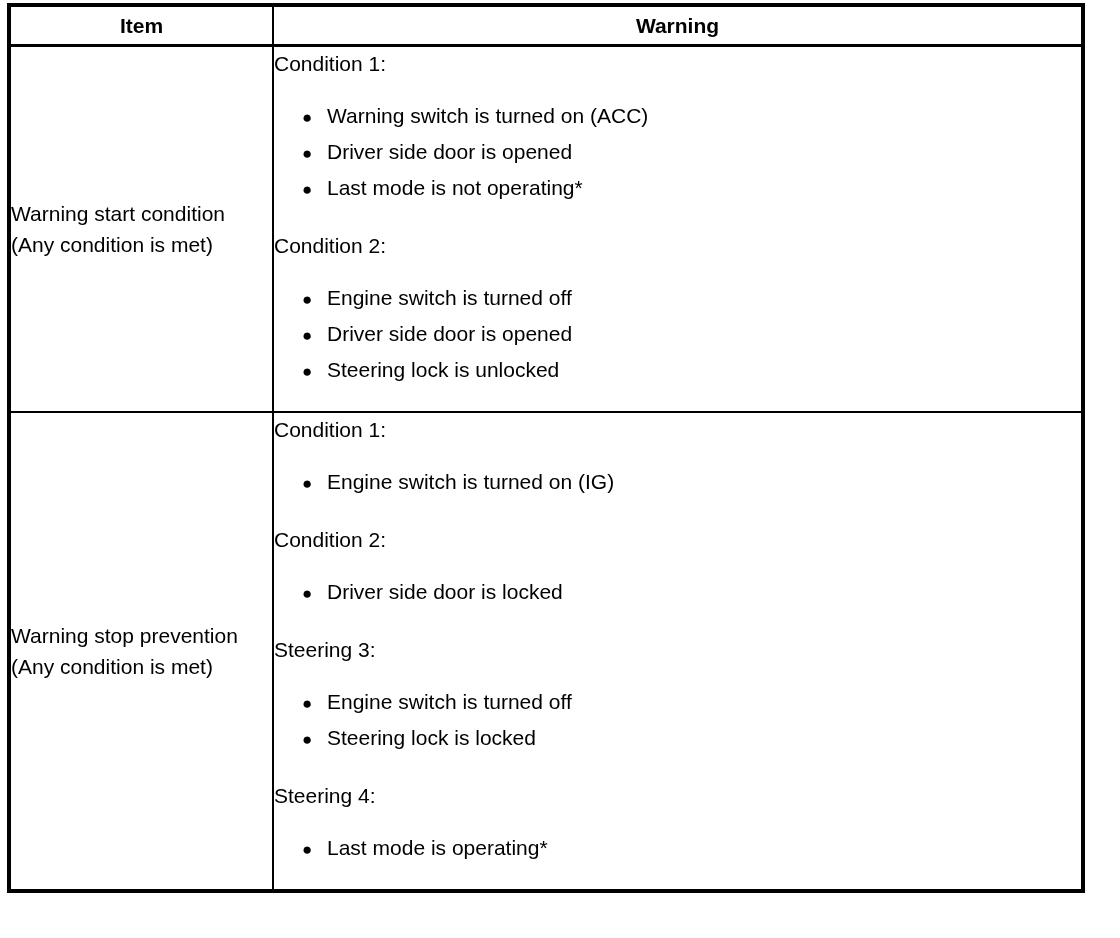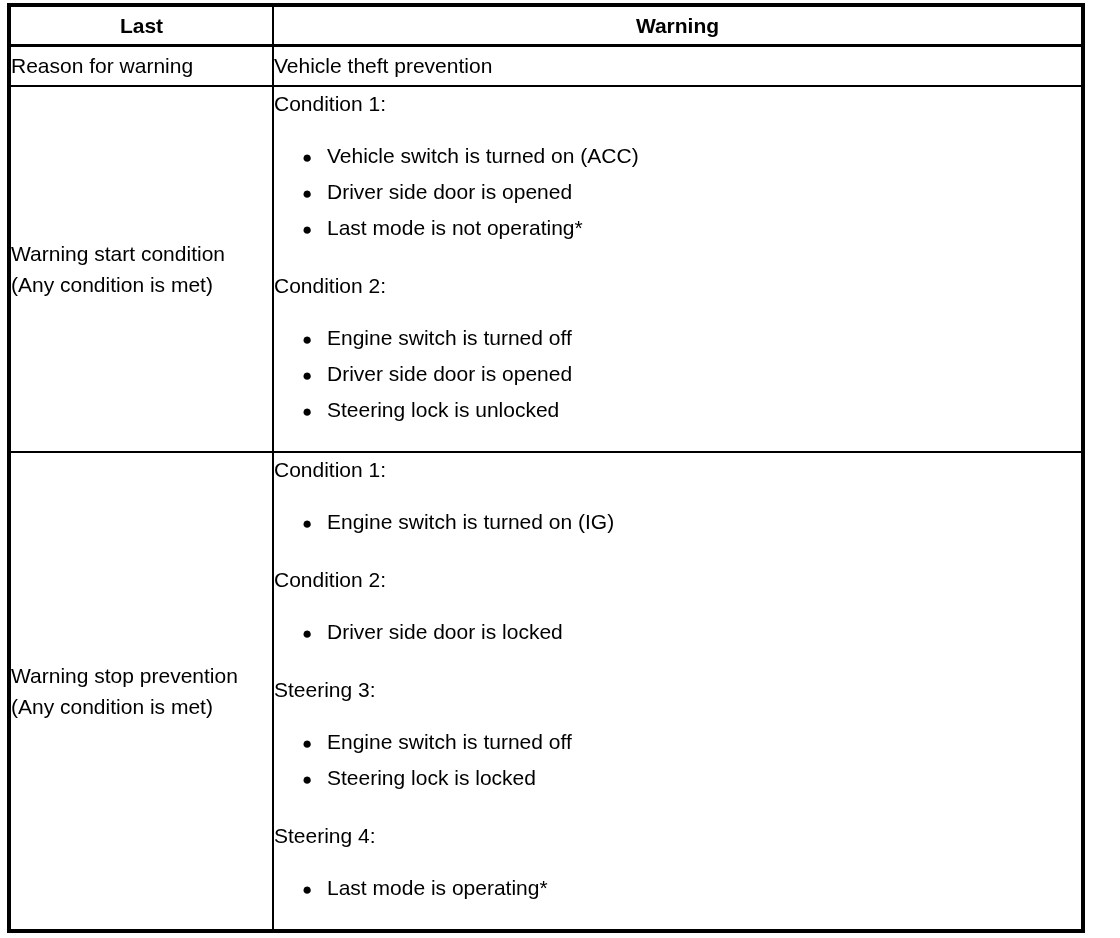--- a/index.html
+++ b/index.html
@@ -88,44 +88,36 @@
 
 <div class="page">
   <table class="doc-table">
     <colgroup>
       <col style="width:264px">
       <col style="width:810px">
     </colgroup>
     <tbody>
 
       <tr class="header-row">
-        <th>Last</th>
+        <th>Item</th>
         <th>Warning</th>
       </tr>
 
-      <tr class="simple-row">
-        <td class="item-cell">
-          <div>Reason for warning</div>
-        </td>
-        <td class="content-cell-simple">
-          <div>Vehicle theft prevention</div>
-        </td>
-      </tr>
 
       <tr class="tall-row-start">
         <td class="item-cell">
           <div>Warning start condition</div>
           <div>(Any condition is met)</div>
         </td>
         <td class="content-cell">
           <div class="cond-label">Condition 1:</div>
           <ul class="bullets">
             <li>
               <span class="bullet">●</span>
-              <span>Vehicle switch is turned on (ACC)</span>
+              <span>Warning switch is turned on (ACC)</span>
             </li>
             <li>
               <span class="bullet">●</span>
               <span>Driver side door is opened</span>
             </li>
             <li>
               <span class="bullet">●</span>
               <span>Last mode is not operating*</span>
             </li>
           </ul>

